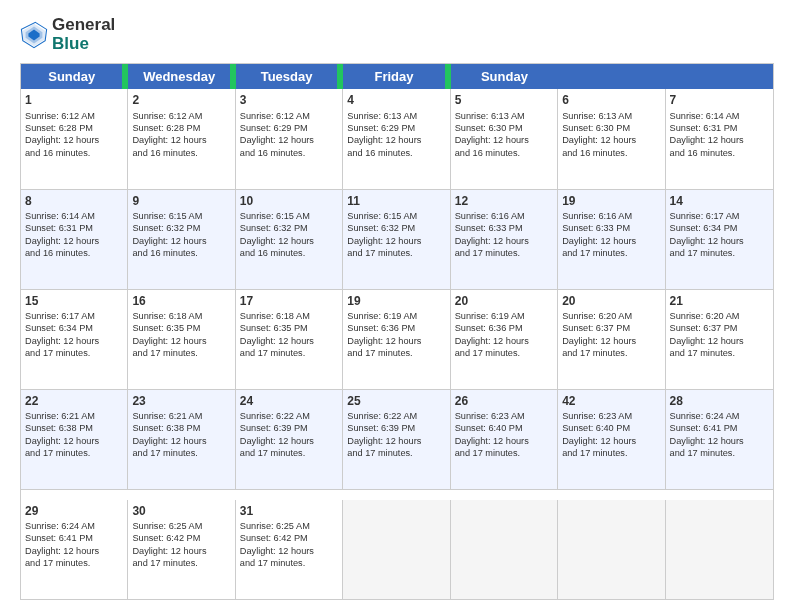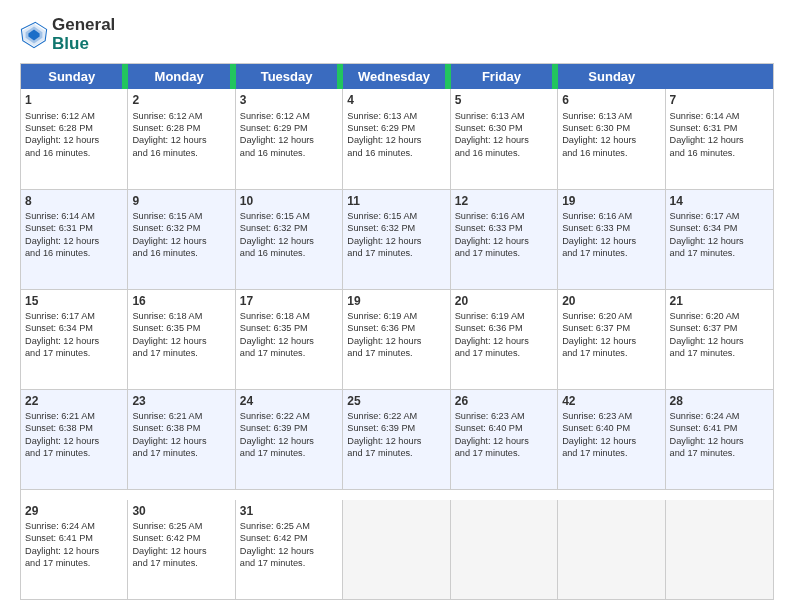--- a/index.html
+++ b/index.html
@@ -115,23 +115,22 @@
     </div>
     <div class="title-area">
       <div class="month-title"></div>
       <div class="subtitle"></div>
     </div>
   </div>
 
   <div class="calendar">
     <div class="cal-header">
     <div class="cal-header-cell">Sunday</div>
-        <div class="cal-header-cell">Monday</div>
+        <div class="cal-header-cell">Wednesday</div>
         <div class="cal-header-cell">Tuesday</div>
-        <div class="cal-header-cell">Wednesday</div>
         <div class="cal-header-cell">Friday</div>
         <div class="cal-header-cell">Sunday</div>
       </div>
     <div class="cal-body">
     <div class="cal-row">
           <div class="cal-cell">
             <span class="day-num">1</span>
             <div>Sunrise: 6:12 AM</div>
             <div>Sunset: 6:28 PM</div>
             <div>Daylight: 12 hours</div>

